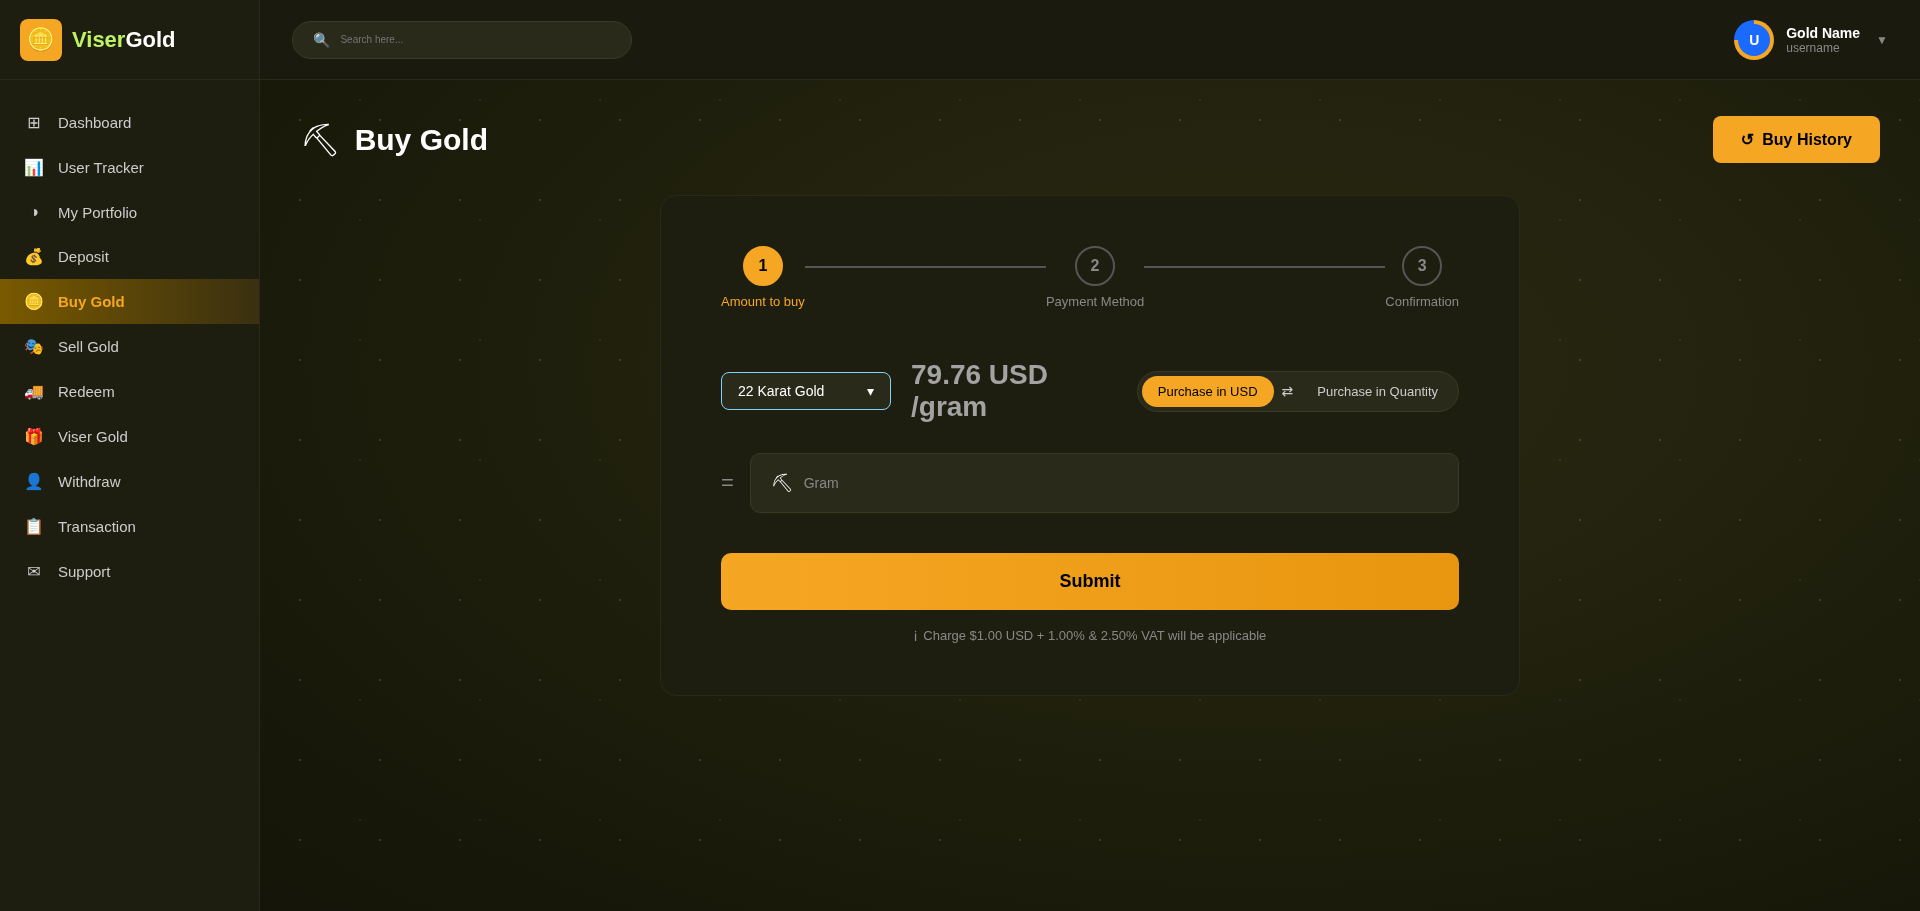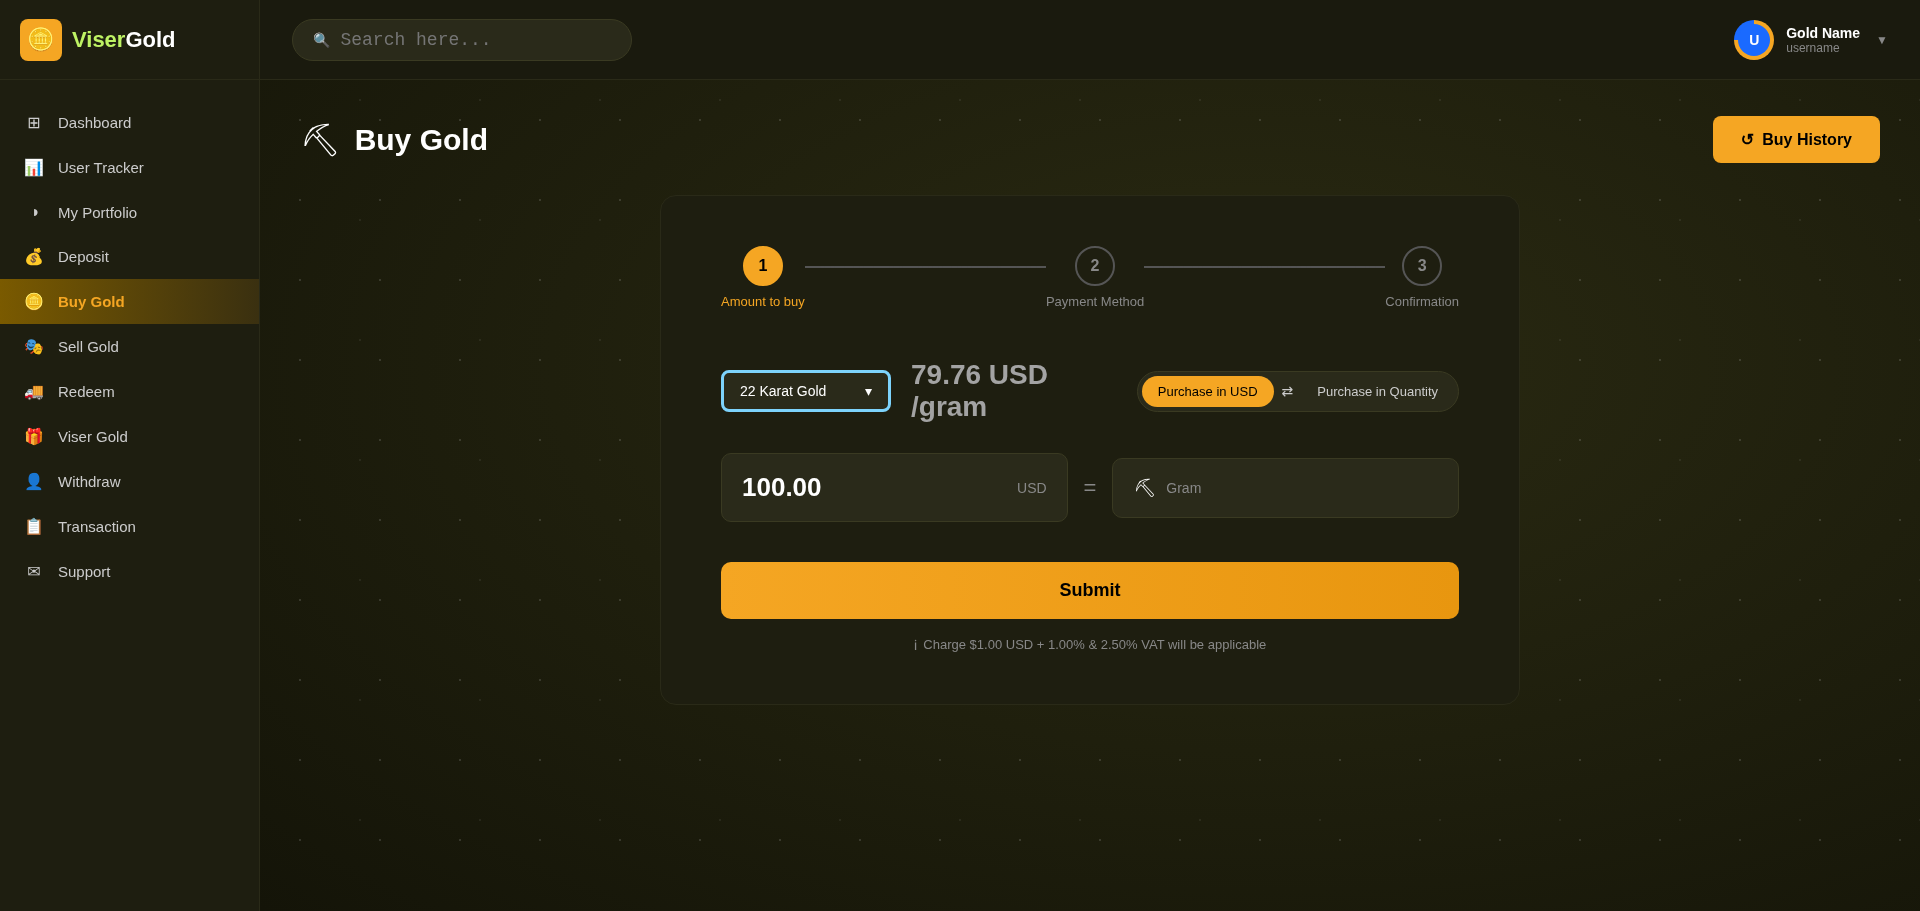--- a/index.html
+++ b/index.html
@@ -121,23 +121,22 @@
       border-radius: 24px;
       padding: 10px 20px;
       width: 340px;
       gap: 10px;
     }
     .search-bar input {
       background: none;
       border: none;
       outline: none;
       color: #aaa;
-      font-size: 18px;
+      font-size: 10px;
       width: 100%;
-      font-family: Liberation Mono, monospace;
     }
     .search-icon { color: #888; font-size: 14px; }
 
     .user-area {
       display: flex;
       align-items: center;
       gap: 12px;
       cursor: pointer;
     }
     .user-avatar {
@@ -266,21 +265,21 @@
 
     
     .gold-type-row {
       display: flex;
       align-items: center;
       gap: 20px;
       margin-bottom: 30px;
     }
     .gold-select {
       background: #2a2a1a;
-      border: 3px solid #7dd3fc;
+      border: 1px solid #7dd3fc;
       color: #fff;
       border-radius: 8px;
       padding: 10px 16px;
       font-size: 14px;
       cursor: pointer;
       display: flex;
       align-items: center;
       gap: 10px;
       min-width: 170px;
       position: relative;
@@ -524,24 +523,20 @@
         <div class="gold-price">79.76 USD /gram</div>
         <div class="purchase-toggle">
           <button class="toggle-btn active">Purchase in USD</button>
           <span class="toggle-icon">⇄</span>
           <button class="toggle-btn inactive">Purchase in Quantity</button>
         </div>
       </div>
 
       
       <div class="amount-row">
-        <div class="amount-box">
-          <input type="text" value="100.00" style="">
-          <span class="amount-unit">USD</span>
-        </div>
         <span class="equals-sign">=</span>
         <div class="amount-box">
           <span class="gram-icon">⛏</span>
           <span class="amount-unit">Gram</span>
         </div>
       </div>
 
       
       <button class="submit-btn">Submit</button>
       <div class="charge-info">

